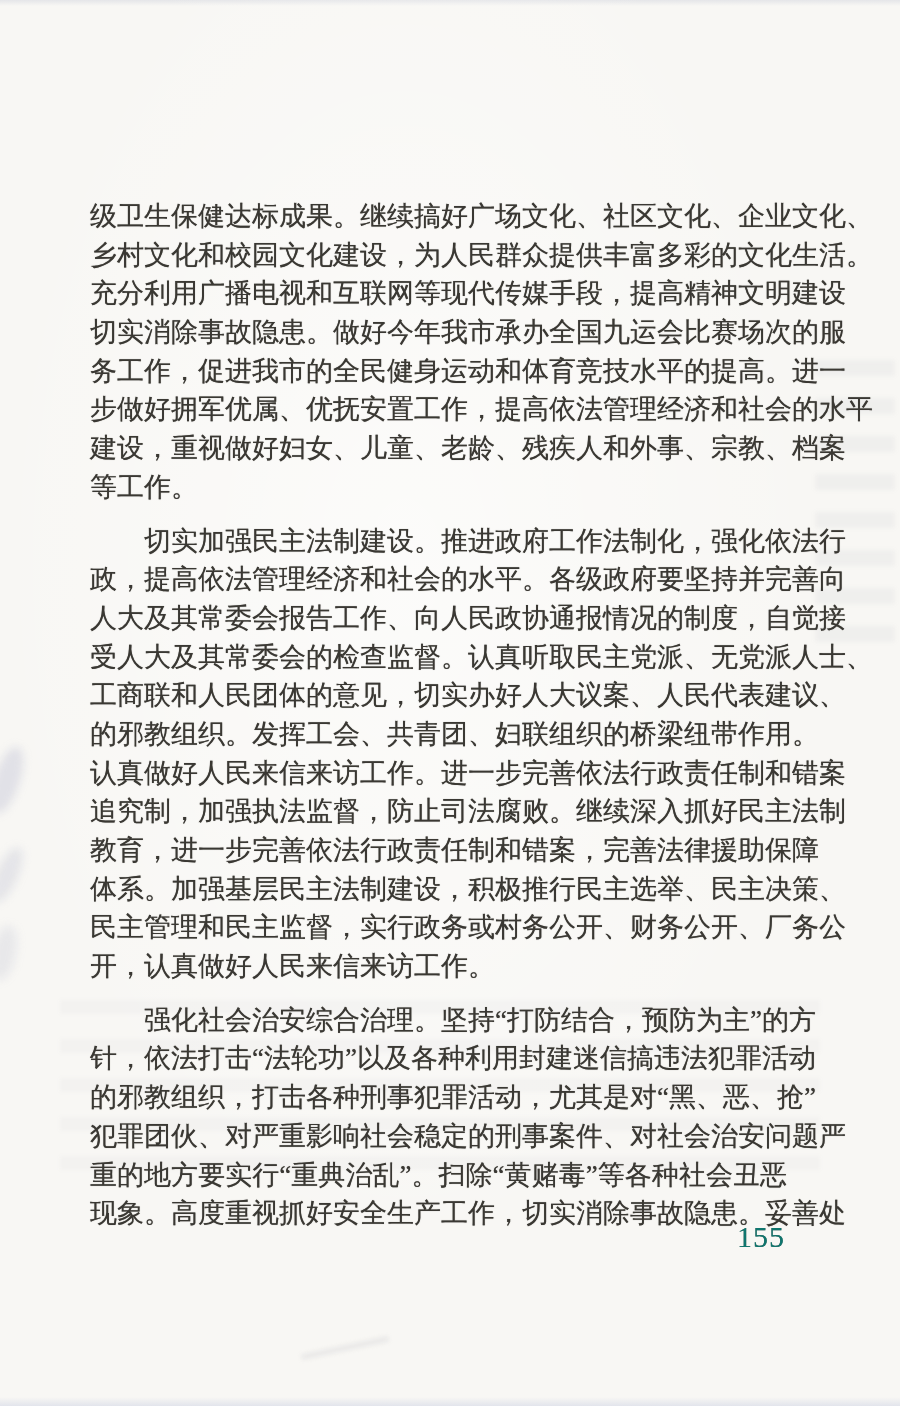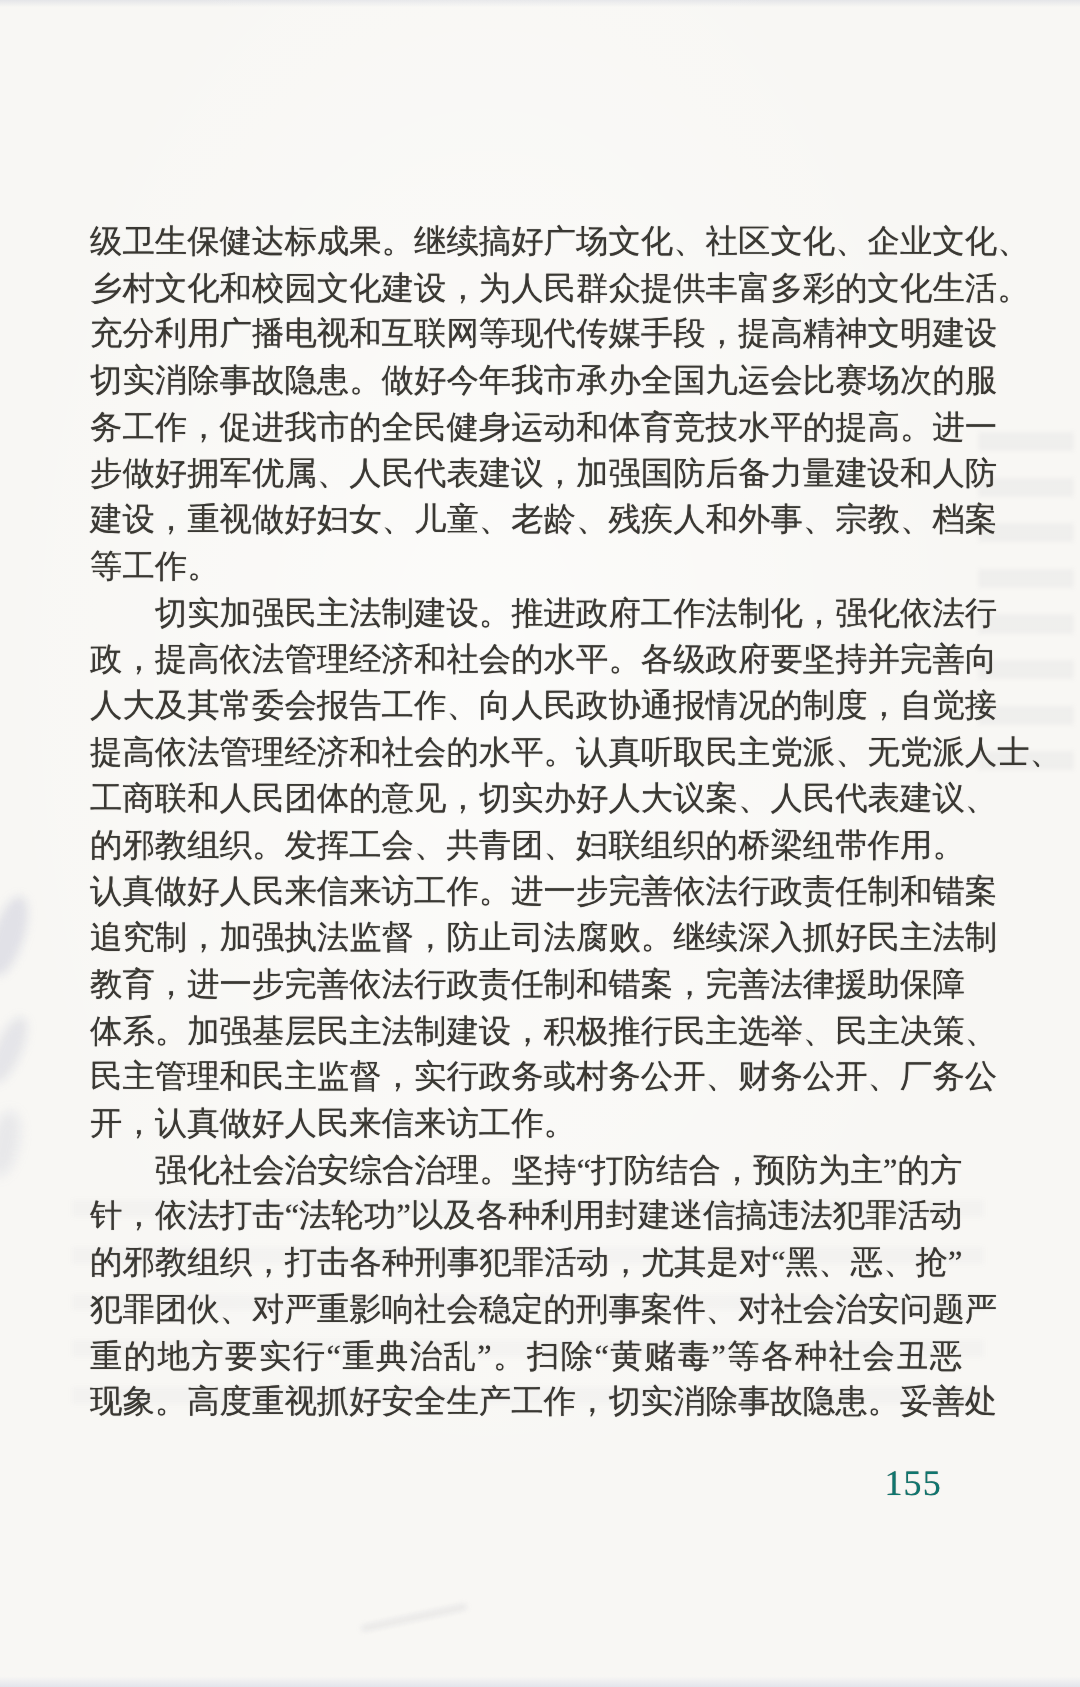--- a/index.html
+++ b/index.html
@@ -39,21 +39,21 @@
 
   
   .text-block{
     position:absolute;
     left:75px;top:182px;width:727px;
     color:var(--ink);
     font-size:27px;
     line-height:38.7px;
     text-shadow:0 0 .7px rgba(58,56,51,.75);
   }
-  .paragraph{margin:0;}
+  .paragraph{margin:15px;}
   .line{
     white-space:nowrap;
     text-align:justify;
     text-align-last:justify;
     height:38.7px;
     overflow:visible;
   }
   .line.indent{padding-left:54px;}
   .line.para-end{text-align-last:left;}
 
@@ -77,29 +77,29 @@
 <div class="artifact ghost2"></div>
 <div class="artifact smudge"></div>
 
 <div class="text-block">
     <div class="paragraph">
       <div class="line">级卫生保健达标成果。继续搞好广场文化、社区文化、企业文化、</div>
       <div class="line">乡村文化和校园文化建设，为人民群众提供丰富多彩的文化生活。</div>
       <div class="line">充分利用广播电视和互联网等现代传媒手段，提高精神文明建设</div>
       <div class="line">切实消除事故隐患。做好今年我市承办全国九运会比赛场次的服</div>
       <div class="line">务工作，促进我市的全民健身运动和体育竞技水平的提高。进一</div>
-      <div class="line">步做好拥军优属、人民代表建议，加强国防后备力量建设和人防</div>
+      <div class="line">步做好拥军优属、优抚安置工作，提高依法管理经济和社会的水平</div>
       <div class="line">建设，重视做好妇女、儿童、老龄、残疾人和外事、宗教、档案</div>
       <div class="line para-end">等工作。</div>
     </div>
     <div class="paragraph">
       <div class="line indent">切实加强民主法制建设。推进政府工作法制化，强化依法行</div>
       <div class="line">政，提高依法管理经济和社会的水平。各级政府要坚持并完善向</div>
       <div class="line">人大及其常委会报告工作、向人民政协通报情况的制度，自觉接</div>
-      <div class="line">提高依法管理经济和社会的水平。认真听取民主党派、无党派人士、</div>
+      <div class="line">受人大及其常委会的检查监督。认真听取民主党派、无党派人士、</div>
       <div class="line">工商联和人民团体的意见，切实办好人大议案、人民代表建议、</div>
       <div class="line">的邪教组织。发挥工会、共青团、妇联组织的桥梁纽带作用。</div>
       <div class="line">认真做好人民来信来访工作。进一步完善依法行政责任制和错案</div>
       <div class="line">追究制，加强执法监督，防止司法腐败。继续深入抓好民主法制</div>
       <div class="line">教育，进一步完善依法行政责任制和错案，完善法律援助保障</div>
       <div class="line">体系。加强基层民主法制建设，积极推行民主选举、民主决策、</div>
       <div class="line">民主管理和民主监督，实行政务或村务公开、财务公开、厂务公</div>
       <div class="line para-end">开，认真做好人民来信来访工作。</div>
     </div>
     <div class="paragraph">

